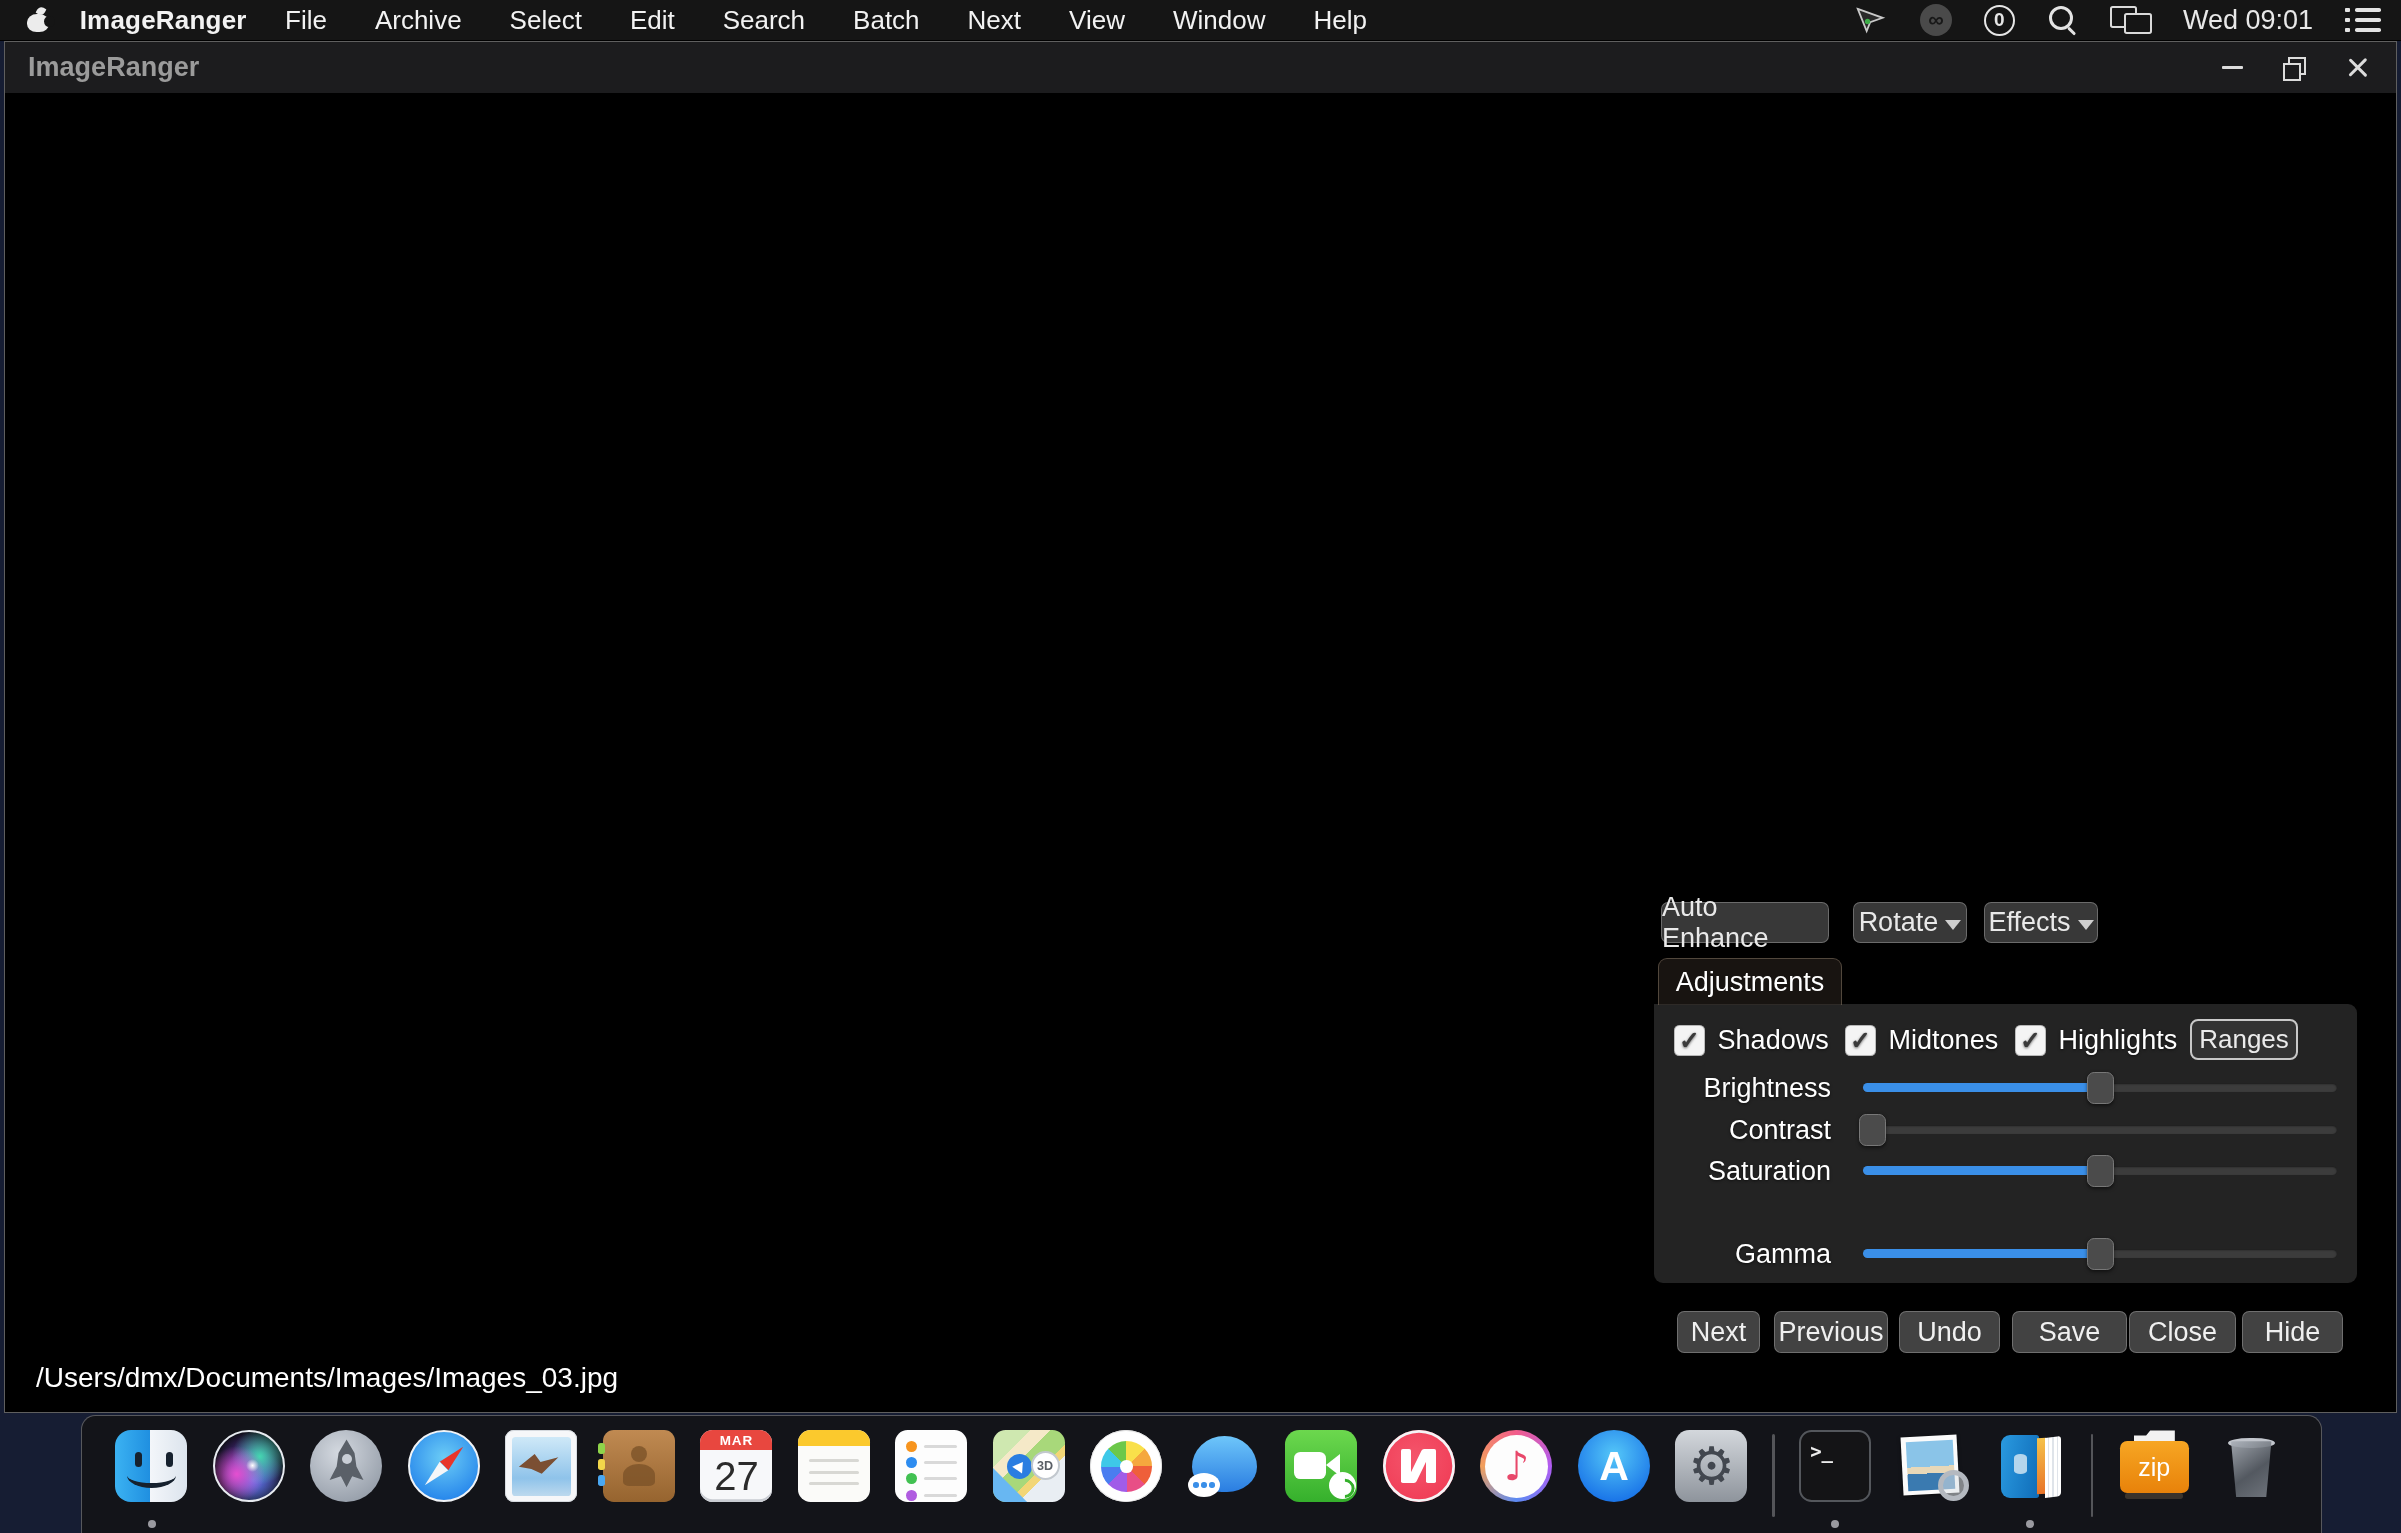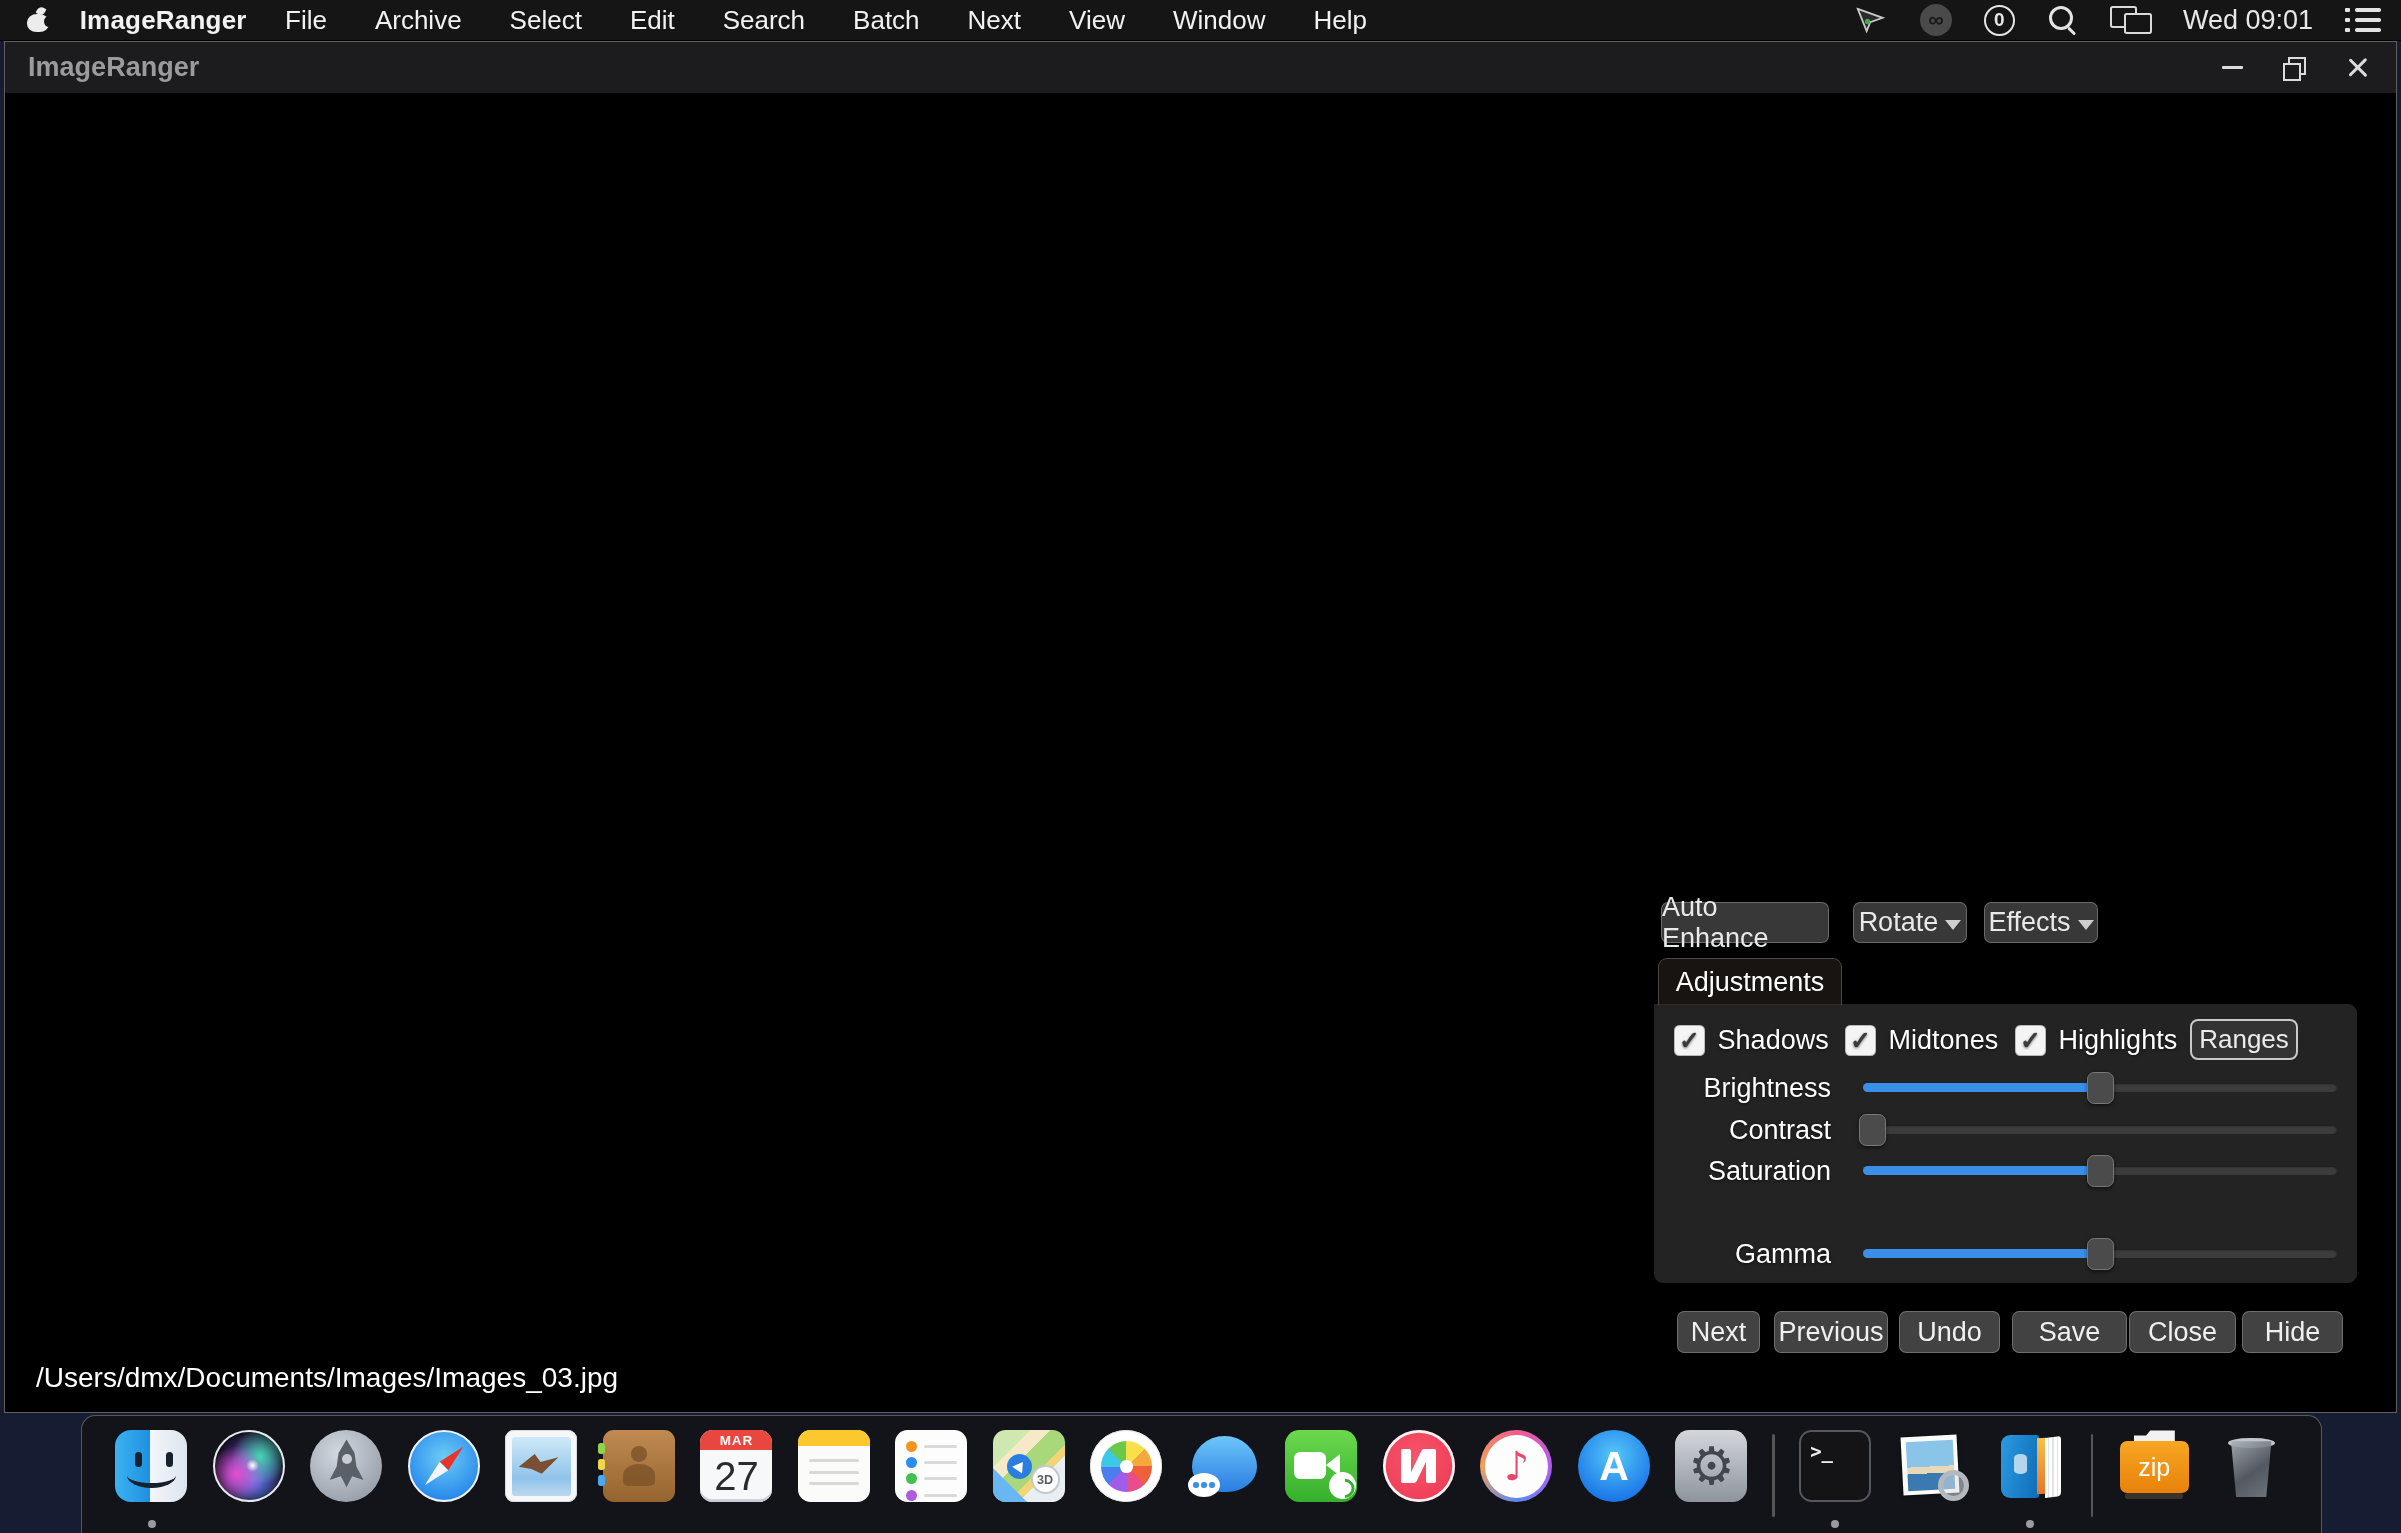--- a/index.html
+++ b/index.html
@@ -205,21 +205,21 @@
   .r-bar{height:2.7px;flex:1;background:#d9d9d9;border-radius:1.8px;}
   
   .maps{border-radius:12.6px;overflow:hidden;
     background:linear-gradient(135deg,#cfe8b0 0 26%,#f5e9c8 26% 40%,#a8d87a 40% 60%,#f2d676 60% 68%,#e9eef3 68%);}
   .m-water{position:absolute;left:0;bottom:0;width:100%;height:100%;
     clip-path:polygon(0 52%,48% 100%,0 100%);background:#68b7f2;}
   .m-pin{position:absolute;left:14.4px;top:23.5px;width:25px;height:25px;background:#2a7de1;border-radius:50%;
     display:flex;align-items:center;justify-content:center;}
   .m-arrow{width:0;height:0;border-left:6.3px solid transparent;border-right:6.3px solid transparent;
     border-bottom:10.8px solid #fff;transform:rotate(35deg);}
-  .m-3d{position:absolute;right:5.4px;bottom:8px;width:29px;height:29px;background:#fff;border:2.3px solid #c2c8ce;
+  .m-3d{position:absolute;right:5.4px;bottom:22px;width:29px;height:29px;background:#fff;border:2.3px solid #c2c8ce;
     border-radius:50%;box-sizing:border-box;display:flex;align-items:center;justify-content:center;
     font-size:12.6px;font-weight:700;color:#5a5f66;}
   
   .photos{border-radius:50%;background:#fff;box-shadow:inset 0 0 0 0.9px #e0e0e0;}
   .flower{position:absolute;left:10.8px;top:10.8px;width:51px;height:51px;border-radius:50%;
     background:conic-gradient(#f9e04a 0 45deg,#f5a83e 45deg 90deg,#ef5f3a 90deg 135deg,#e84f86 135deg 180deg,#a05ce8 180deg 225deg,#4a7df0 225deg 270deg,#3ec8e8 270deg 315deg,#6cc84a 315deg 360deg);}
   .flower-center{position:absolute;left:30px;top:30px;width:12.6px;height:12.6px;background:#fff;border-radius:50%;}
   
   .msg-bubble{position:absolute;left:3.6px;top:5.4px;width:65px;height:56px;border-radius:50% 50% 46% 46%/55% 55% 45% 45%;
     background:linear-gradient(180deg,#6ec6fa,#2a7de1);}

